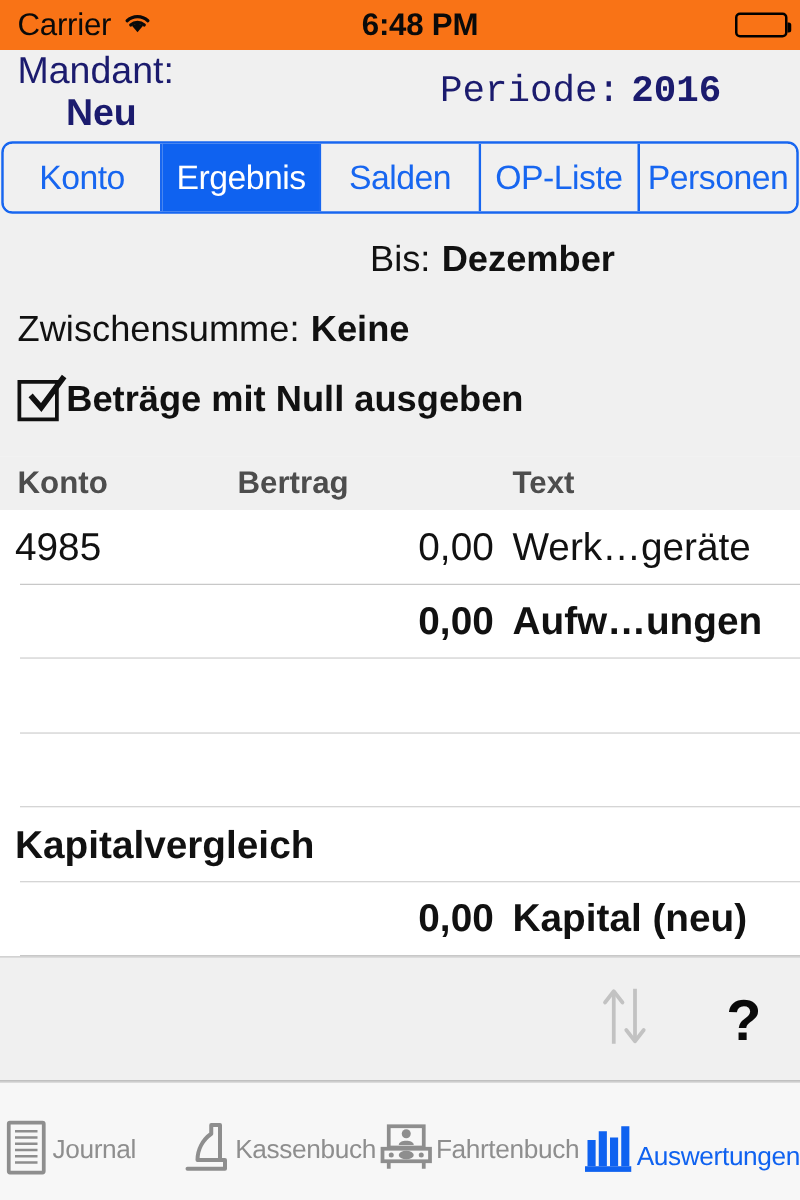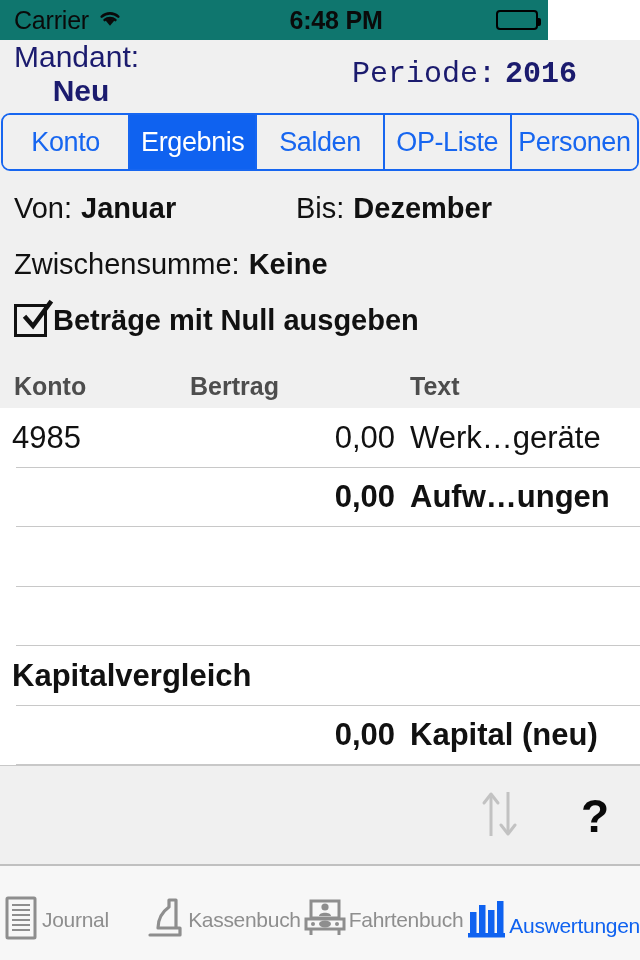--- a/index.html
+++ b/index.html
@@ -18,22 +18,22 @@
     position: relative;
     width: 640px;
     height: 960px;
     background: #ffffff;
   }
 
   
   .statusbar {
     position: absolute;
     left: 0; top: 0;
-    width: 548px; height: 40px;
-    background: #0f766e;
+    width: 640px; height: 40px;
+    background: #f97316;
     display: flex;
     align-items: center;
   }
   .sb-left {
     position: absolute;
     left: 14px; top: 0; height: 40px;
     display: flex; align-items: center; gap: 8px;
   }
   .sb-carrier {
     font-size: 25px;
@@ -347,24 +347,20 @@
     <div class="segmented">
       <div class="seg">Konto</div>
       <div class="seg active">Ergebnis</div>
       <div class="seg">Salden</div>
       <div class="seg">OP-Liste</div>
       <div class="seg">Personen</div>
     </div>
   </div>
 
   <div class="filters">
-    <div class="frow" id="f-von">
-      <span class="lbl">Von:</span>
-      <span class="val">Januar</span>
-    </div>
     <div class="frow" id="f-bis">
       <span class="lbl">Bis:</span>
       <span class="val">Dezember</span>
     </div>
     <div class="frow" id="f-zws">
       <span class="lbl">Zwischensumme:</span>
       <span class="val">Keine</span>
     </div>
     <div class="checkrow">
       <span class="checkbox">

